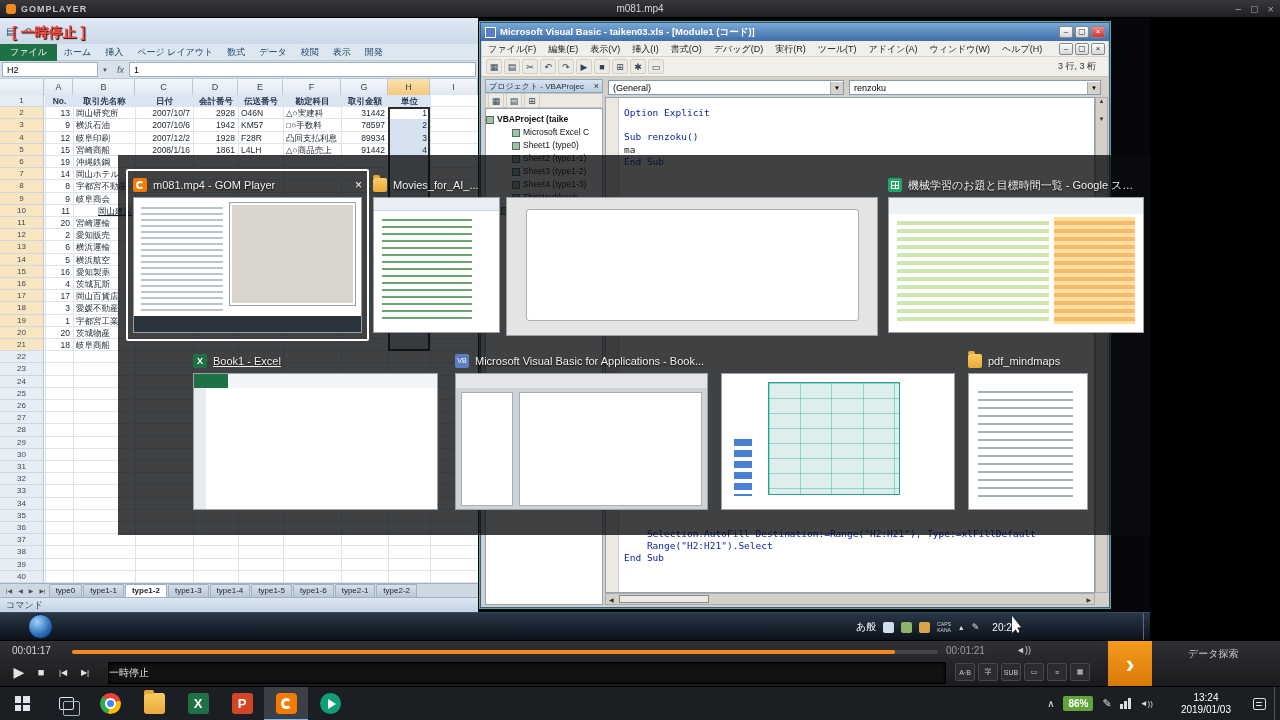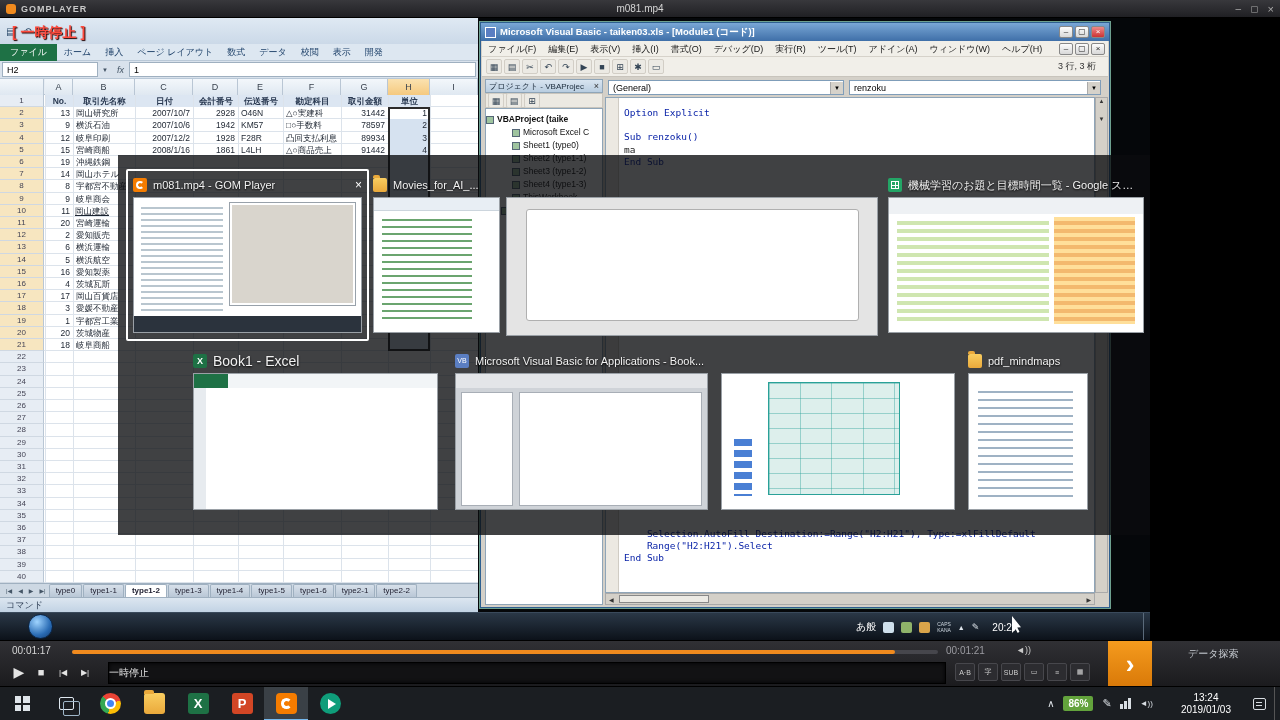--- a/index.html
+++ b/index.html
@@ -233,21 +233,21 @@
         <div class="abs rowhdr rowhl" style="left: 0px; top: 85.4px; width: 44px; height: 12.2px;">8</div>
         <div class="abs cell" style="left: 46px; top: 85.4px; width: 26px; height: 12.2px; text-align: right;">8</div>
         <div class="abs cell" style="left: 74px; top: 85.4px; width: 60px; height: 12.2px; text-align: left;">宇都宮不動産</div>
         <div class="abs cell hsel" style="left: 389px; top: 85.4px; width: 40px; height: 12.2px; text-align: right;"></div>
         <div class="abs rowhdr rowhl" style="left: 0px; top: 97.6px; width: 44px; height: 12.2px;">9</div>
         <div class="abs cell" style="left: 46px; top: 97.6px; width: 26px; height: 12.2px; text-align: right;">9</div>
         <div class="abs cell" style="left: 74px; top: 97.6px; width: 60px; height: 12.2px; text-align: left;">岐阜商会</div>
         <div class="abs cell hsel" style="left: 389px; top: 97.6px; width: 40px; height: 12.2px; text-align: right;"></div>
         <div class="abs rowhdr rowhl" style="left: 0px; top: 109.8px; width: 44px; height: 12.2px;">10</div>
         <div class="abs cell" style="left: 46px; top: 109.8px; width: 26px; height: 12.2px; text-align: right;">11</div>
-        <div class="abs cell" style="left: 62px; top: 109.8px; width: 60px; height: 12.2px; text-align: center; text-decoration: underline;">岡山建設</div>
+        <div class="abs cell" style="left: 74px; top: 109.8px; width: 60px; height: 12.2px; text-align: right; text-decoration: underline;">岡山建設</div>
         <div class="abs cell hsel" style="left: 389px; top: 109.8px; width: 40px; height: 12.2px; text-align: right;"></div>
         <div class="abs rowhdr rowhl" style="left: 0px; top: 122px; width: 44px; height: 12.2px;">11</div>
         <div class="abs cell" style="left: 46px; top: 122px; width: 26px; height: 12.2px; text-align: right;">20</div>
         <div class="abs cell" style="left: 74px; top: 122px; width: 60px; height: 12.2px; text-align: left;">宮崎運輸</div>
         <div class="abs cell hsel" style="left: 389px; top: 122px; width: 40px; height: 12.2px; text-align: right;"></div>
         <div class="abs rowhdr rowhl" style="left: 0px; top: 134.2px; width: 44px; height: 12.2px;">12</div>
         <div class="abs cell" style="left: 46px; top: 134.2px; width: 26px; height: 12.2px; text-align: right;">2</div>
         <div class="abs cell" style="left: 74px; top: 134.2px; width: 60px; height: 12.2px; text-align: left;">愛知販売</div>
         <div class="abs cell hsel" style="left: 389px; top: 134.2px; width: 40px; height: 12.2px; text-align: right;"></div>
         <div class="abs rowhdr rowhl" style="left: 0px; top: 146.4px; width: 44px; height: 12.2px;">13</div>
@@ -485,21 +485,21 @@
       </div>
       <div class="abs tcp tcp1" style="left: 373px; top: 197px; width: 127px; height: 136px; pointer-events: auto;"></div>
       <div class="abs tcp tcp2" style="left: 506px; top: 197px; width: 372px; height: 139px; pointer-events: auto;"></div>
       <div class="abs" style="left: 888px; top: 176px; width: 256px; height: 18px; display: flex; align-items: center;">
         <span class="ic ic-sheets"></span>
         <span class="trunc" style="font-size: 11px; color: rgb(242, 242, 242); text-shadow: rgb(0, 0, 0) 0px 1px 2px; flex: 1 1 0%;">機械学習のお題と目標時間一覧 - Google スプレ...</span>
       </div>
       <div class="abs tcp tcp3" style="left: 888px; top: 197px; width: 256px; height: 136px; pointer-events: auto;"></div>
       <div class="abs" style="left: 193px; top: 352px; width: 245px; height: 18px; display: flex; align-items: center;">
         <span class="ic ic-excel"></span>
-        <span class="trunc" style="font-size: 14px; color: rgb(242, 242, 242); text-shadow: rgb(0, 0, 0) 0px 1px 2px; flex: 1 1 0%;">Book1 - Excel</span>
+        <span class="trunc" style="font-size: 11px; color: rgb(242, 242, 242); text-shadow: rgb(0, 0, 0) 0px 1px 2px; flex: 1 1 0%; text-decoration: underline;">Book1 - Excel</span>
       </div>
       <div class="abs tcp tcp4" style="left: 193px; top: 373px; width: 245px; height: 137px; pointer-events: auto;"></div>
       <div class="abs" style="left: 455px; top: 352px; width: 253px; height: 18px; display: flex; align-items: center;">
         <span class="ic ic-vba"></span>
         <span class="trunc" style="font-size: 11px; color: rgb(242, 242, 242); text-shadow: rgb(0, 0, 0) 0px 1px 2px; flex: 1 1 0%;">Microsoft Visual Basic for Applications - Book...</span>
       </div>
       <div class="abs tcp tcp5" style="left: 455px; top: 373px; width: 253px; height: 137px; pointer-events: auto;"></div>
       <div class="abs tcp tcp6" style="left: 721px; top: 373px; width: 234px; height: 137px; pointer-events: auto;"></div>
       <div class="abs" style="left: 968px; top: 352px; width: 120px; height: 18px; display: flex; align-items: center;">
         <span class="ic ic-folder2"></span>

